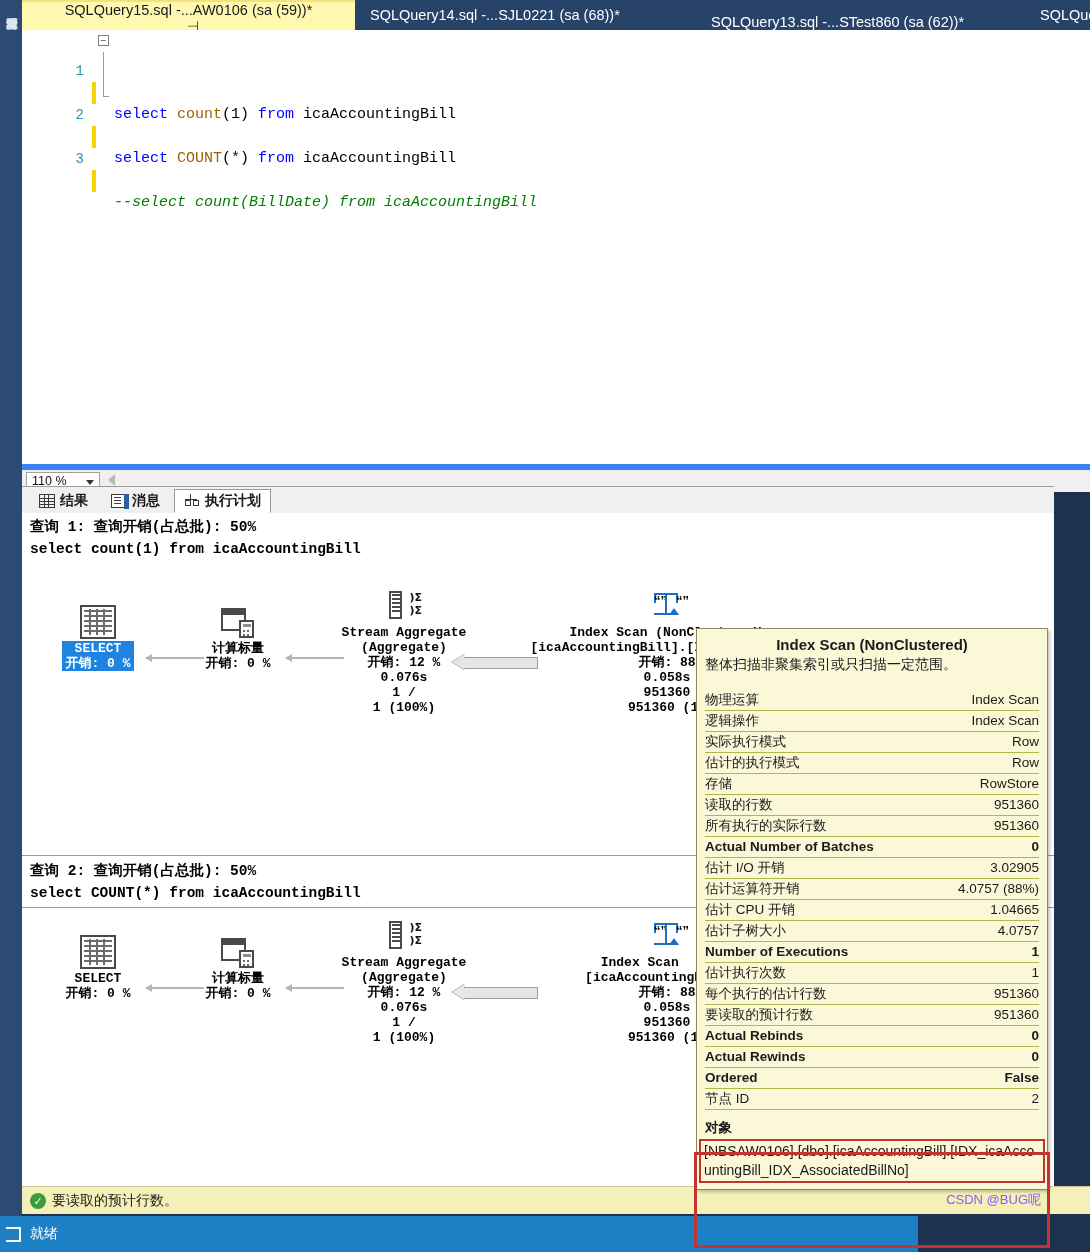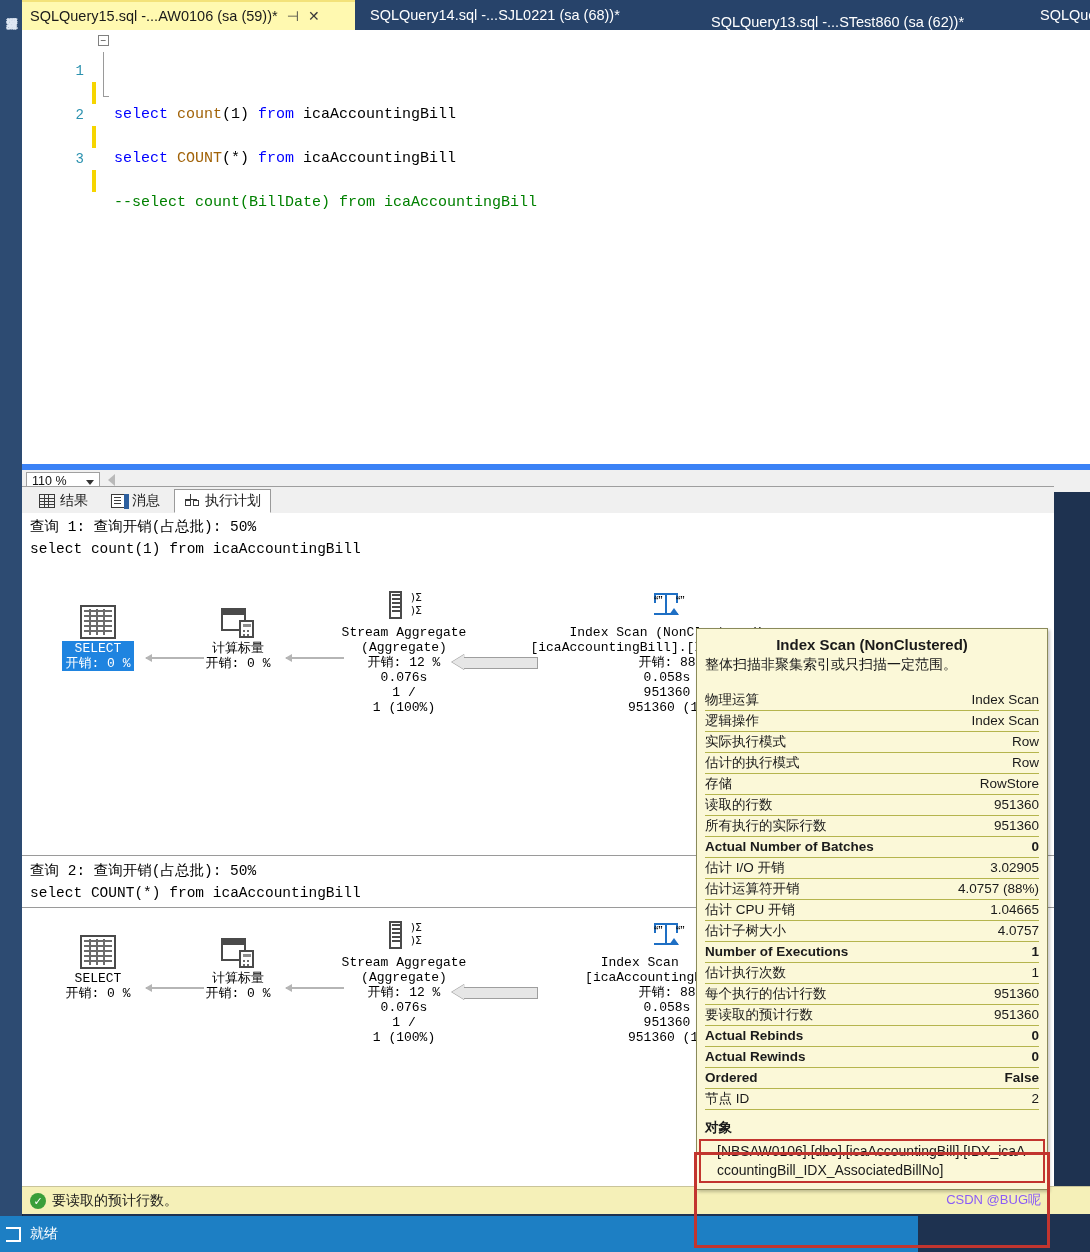--- a/index.html
+++ b/index.html
@@ -31,21 +31,21 @@
     position:absolute;left:22px;top:0;width:1068px;height:30px;
     background:#27436a;
   }
   .tab{
     position:absolute;top:0;height:30px;
     display:flex;align-items:center;
     font-size:14.5px;color:#ffffff;white-space:nowrap;
     padding:0 8px;box-sizing:border-box;
   }
   .tab.active{
-    background:#fff9b0;color:#1a1a1a;border-top:2px solid #f3e27a;
+    background:#fff9b0;color:#1a1a1a;border-top:2px solid #f3e27a;flex-direction:column;
   }
   .tab .pin,.tab .close{
     margin-left:9px;font-size:14px;color:#3b3b3b;cursor:pointer;
   }
   .tab.active .tabname{font-weight:400;}
   
   .editor{
     position:absolute;left:22px;top:30px;width:1068px;height:434px;
     background:#ffffff;
   }
@@ -59,21 +59,21 @@
     font-size:15px;white-space:pre;
   }
   .ln{
     position:absolute;left:0;width:62px;text-align:right;
     color:#2b91af;font-size:14px;
   }
   .changebar{position:absolute;left:70px;width:4px;height:22px;background:#f6d500;}
   .codetxt{position:absolute;left:92px;}
   .kw{color:#0000ff;}
   .fn{color:#a16207;}
-  .cmt{color:#008000;}
+  .cmt{color:#008000;font-style:italic;}
   .pl{color:#000000;}
   .foldbox{
     position:absolute;left:76px;top:5px;width:11px;height:11px;
     border:1px solid #808080;background:#fff;box-sizing:border-box;
     font-size:10px;line-height:9px;text-align:center;color:#444;
   }
   .foldline{position:absolute;left:81px;top:22px;width:1px;height:44px;background:#9a9a9a;}
   .foldtick{position:absolute;left:81px;top:66px;width:6px;height:1px;background:#9a9a9a;}
   
   .zoombar{
@@ -85,21 +85,21 @@
     background:#ffffff;border:1px solid #a0a0a0;box-sizing:border-box;
     font-size:12.5px;line-height:17px;padding-left:5px;color:#111;
   }
   .zoomcaret{position:absolute;right:5px;top:7px;width:0;height:0;
     border-left:4px solid transparent;border-right:4px solid transparent;border-top:5px solid #333;}
   .zoomarrow{position:absolute;left:86px;top:4px;width:0;height:0;
     border-top:6px solid transparent;border-bottom:6px solid transparent;border-right:7px solid #b9b9b9;}
   
   .results{
     position:absolute;left:22px;top:486px;width:1032px;height:700px;
-    background:#e5e5e5;border-top:1px solid #9e9e9e;
+    background:#e5e5e5;border-top:1px solid #9e9e9e;font-weight:bold;
   }
   .resultTabs{
     position:absolute;left:0;top:0;width:100%;height:26px;
     background:#f0f0f0;border-bottom:1px solid #9a9a9a;
   }
   .rtab{
     position:absolute;top:2px;height:24px;display:flex;align-items:center;
     gap:5px;padding:0 9px;font-size:14px;color:#1a1a1a;box-sizing:border-box;
     white-space:nowrap;
   }
@@ -198,21 +198,21 @@
   .tt-desc{font-size:14px;margin-bottom:17px;line-height:18px;}
   .tt-row{
     display:flex;justify-content:space-between;align-items:baseline;
     border-bottom:1px solid #b5b54d;padding:1px 0 2px;line-height:17px;
   }
   .tt-row .k{white-space:nowrap;}
   .tt-row .v{white-space:nowrap;text-align:right;}
   .tt-row.bold .k,.tt-row.bold .v{font-weight:bold;}
   .tt-sec{font-weight:bold;margin:9px 0 2px;}
   .tt-obj{
-    border:2px solid #c2352f;padding:1px 16px;margin:0 -6px 0 -6px;
+    border:2px solid #c2352f;padding:1px 3px;margin:0 -6px 0 -6px;
     line-height:19px;word-break:break-all;font-size:14px;
   }
   .watermark{
     position:absolute;right:6px;bottom:-20px;color:#8b5cf6;font-size:13px;white-space:nowrap;
   }
   
   .successbar{
     position:absolute;left:22px;top:1186px;width:1068px;height:28px;
     background:#f5f0b8;border-top:1px solid #c9c49a;
     display:flex;align-items:center;gap:6px;padding-left:8px;box-sizing:border-box;

